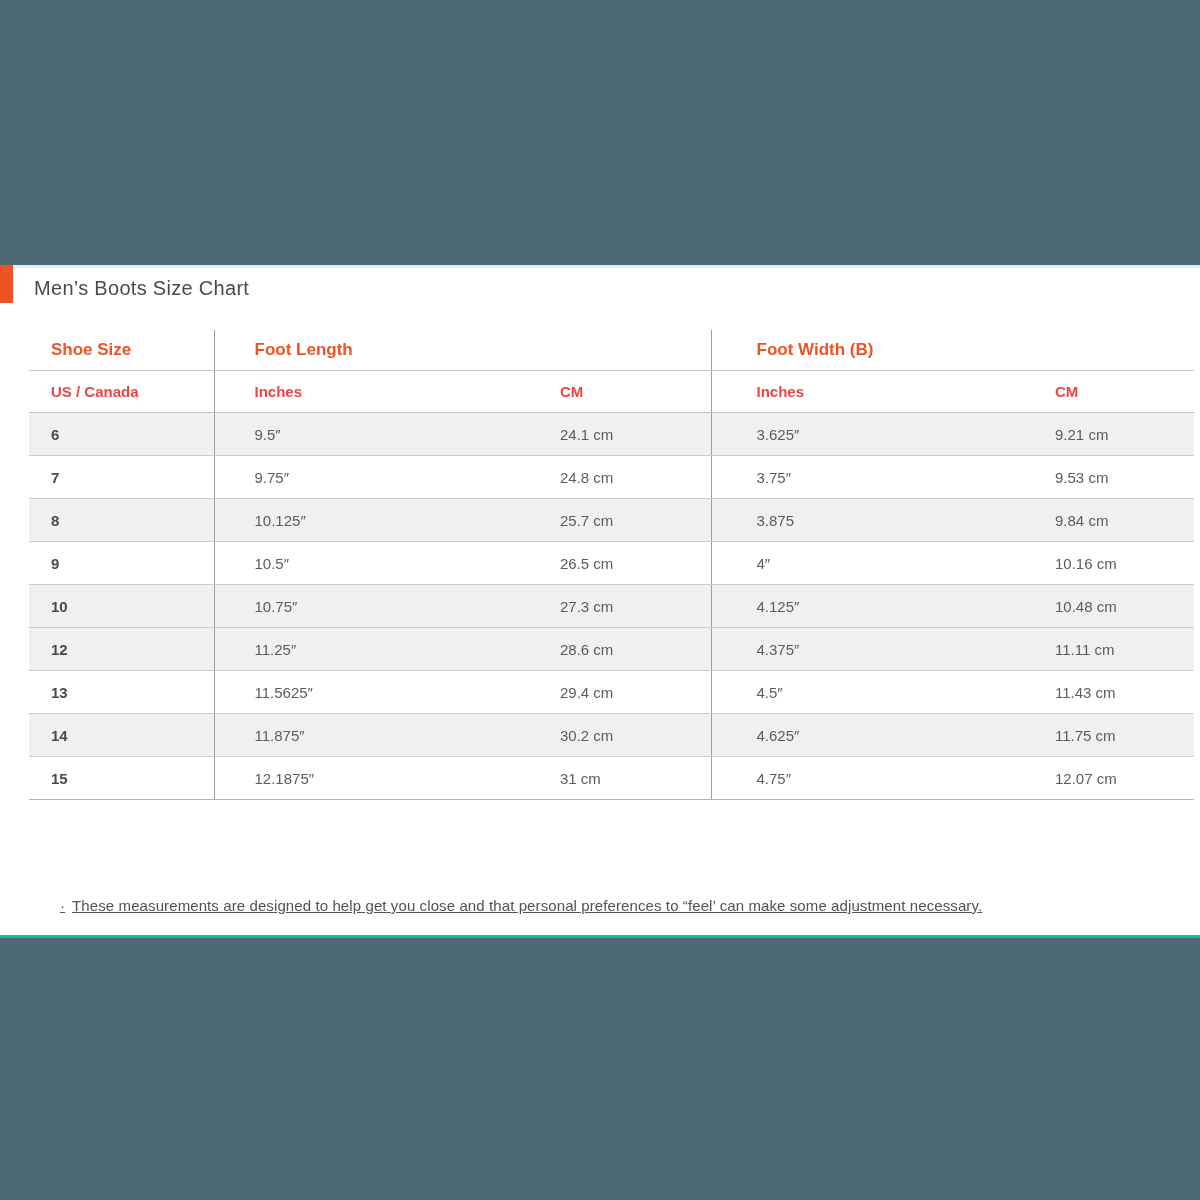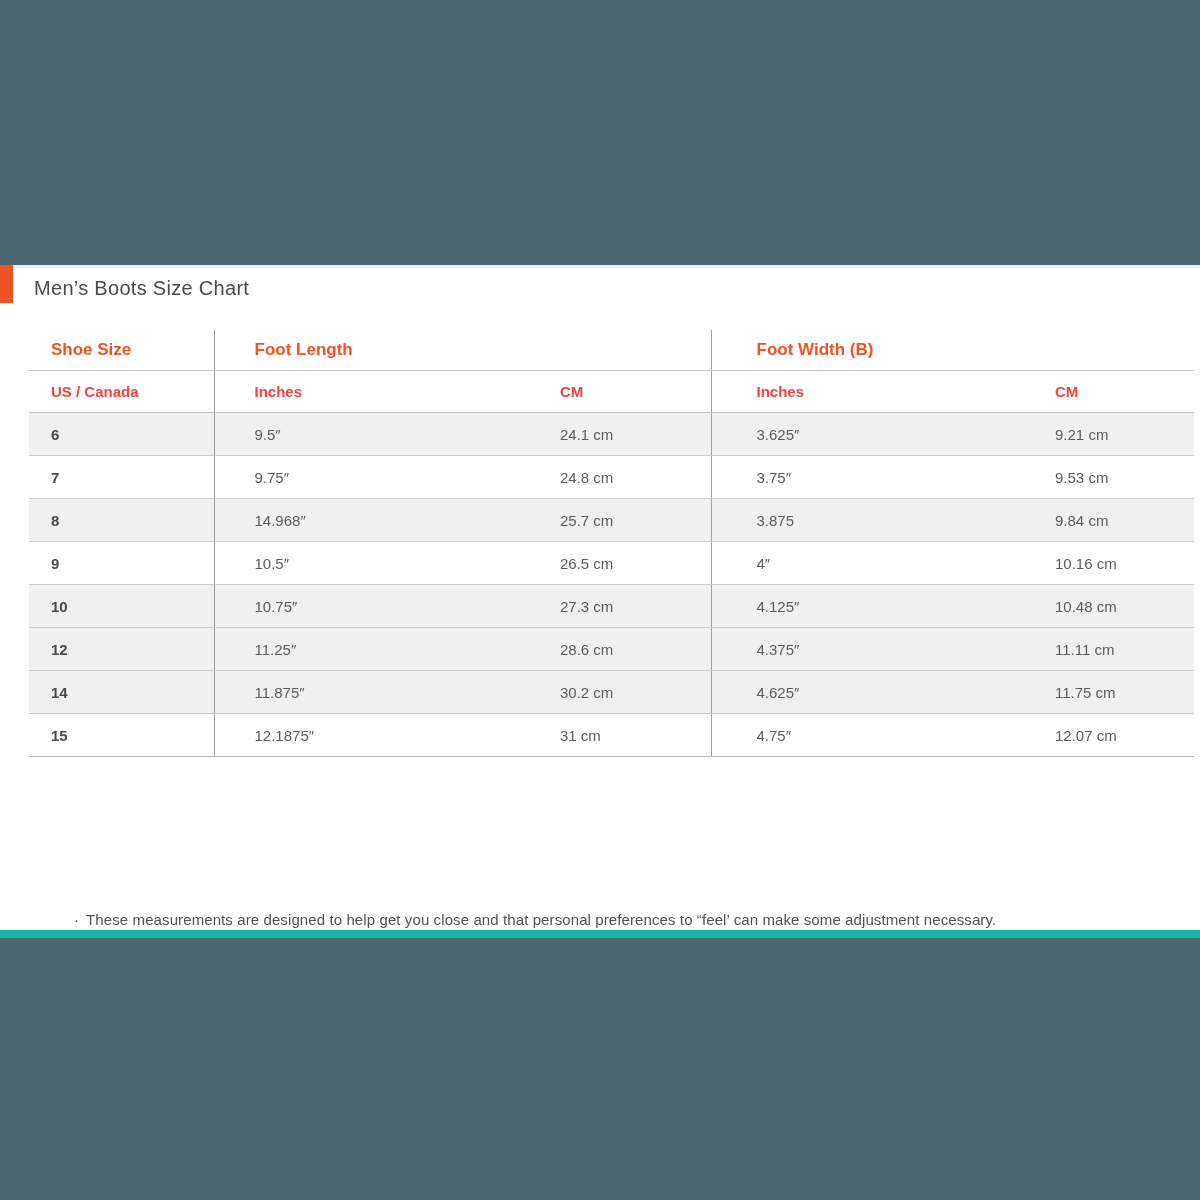--- a/index.html
+++ b/index.html
@@ -11,21 +11,21 @@
     overflow: hidden;
   }
   .canvas { position: absolute; inset: 0; }
   .panel {
     position: absolute;
     top: 265px; left: 0;
     width: 1200px; height: 673px;
     box-sizing: border-box;
     background: #ffffff;
     border-top: 3px solid #DFF1F6;
-    border-bottom: 8px solid #14b8a6;
+    border-bottom: 3px solid #14b8a6;
   }
   .accent {
     position: absolute;
     left: 0; top: -3px;
     width: 13px; height: 38px;
     background: #F05323;
   }
   .title {
     position: absolute;
     left: 34px; top: 9px;
@@ -81,24 +81,25 @@
   .vr { border-right: 1px solid #9E9E9E; }
   
   .p1 { padding-left: 22px; }
   .p2 { padding-left: 40px; }
   .p3 { padding-left: 98px; }
   .p4 { padding-left: 45px; }
   .p5 { padding-left: 96px; }
   .footnote {
     position: absolute;
     left: 57px; top: 626px;
-    margin: 17px;
+    margin: 3px;
     font-size: 15px;
     color: #525252;
     letter-spacing: 0.1px;
+    text-decoration: underline;
   }
   .footnote .bullet { margin-right: 7px; }
 </style>
 </head>
 <body>
 
 <div class="canvas">
   <section class="panel">
     <div class="accent"></div>
     <h1 class="title">Men’s Boots Size Chart</h1>
@@ -135,21 +136,21 @@
         </tr>
         <tr>
           <td class="c1 p1 vr">7</td>
           <td class="p2">9.75″</td>
           <td class="p3 vr">24.8 cm</td>
           <td class="p4">3.75″</td>
           <td class="p5">9.53 cm</td>
         </tr>
         <tr class="stripe">
           <td class="c1 p1 vr">8</td>
-          <td class="p2">14.968″</td>
+          <td class="p2">10.125″</td>
           <td class="p3 vr">25.7 cm</td>
           <td class="p4">3.875</td>
           <td class="p5">9.84 cm</td>
         </tr>
         <tr>
           <td class="c1 p1 vr">9</td>
           <td class="p2">10.5″</td>
           <td class="p3 vr">26.5 cm</td>
           <td class="p4">4″</td>
           <td class="p5">10.16 cm</td>
@@ -161,20 +162,27 @@
           <td class="p4">4.125″</td>
           <td class="p5">10.48 cm</td>
         </tr>
         <tr class="stripe">
           <td class="c1 p1 vr">12</td>
           <td class="p2">11.25″</td>
           <td class="p3 vr">28.6 cm</td>
           <td class="p4">4.375″</td>
           <td class="p5">11.11 cm</td>
         </tr>
+        <tr>
+          <td class="c1 p1 vr">13</td>
+          <td class="p2">11.5625″</td>
+          <td class="p3 vr">29.4 cm</td>
+          <td class="p4">4.5″</td>
+          <td class="p5">11.43 cm</td>
+        </tr>
         <tr class="stripe">
           <td class="c1 p1 vr">14</td>
           <td class="p2">11.875″</td>
           <td class="p3 vr">30.2 cm</td>
           <td class="p4">4.625″</td>
           <td class="p5">11.75 cm</td>
         </tr>
         <tr>
           <td class="c1 p1 vr">15</td>
           <td class="p2">12.1875″</td>

